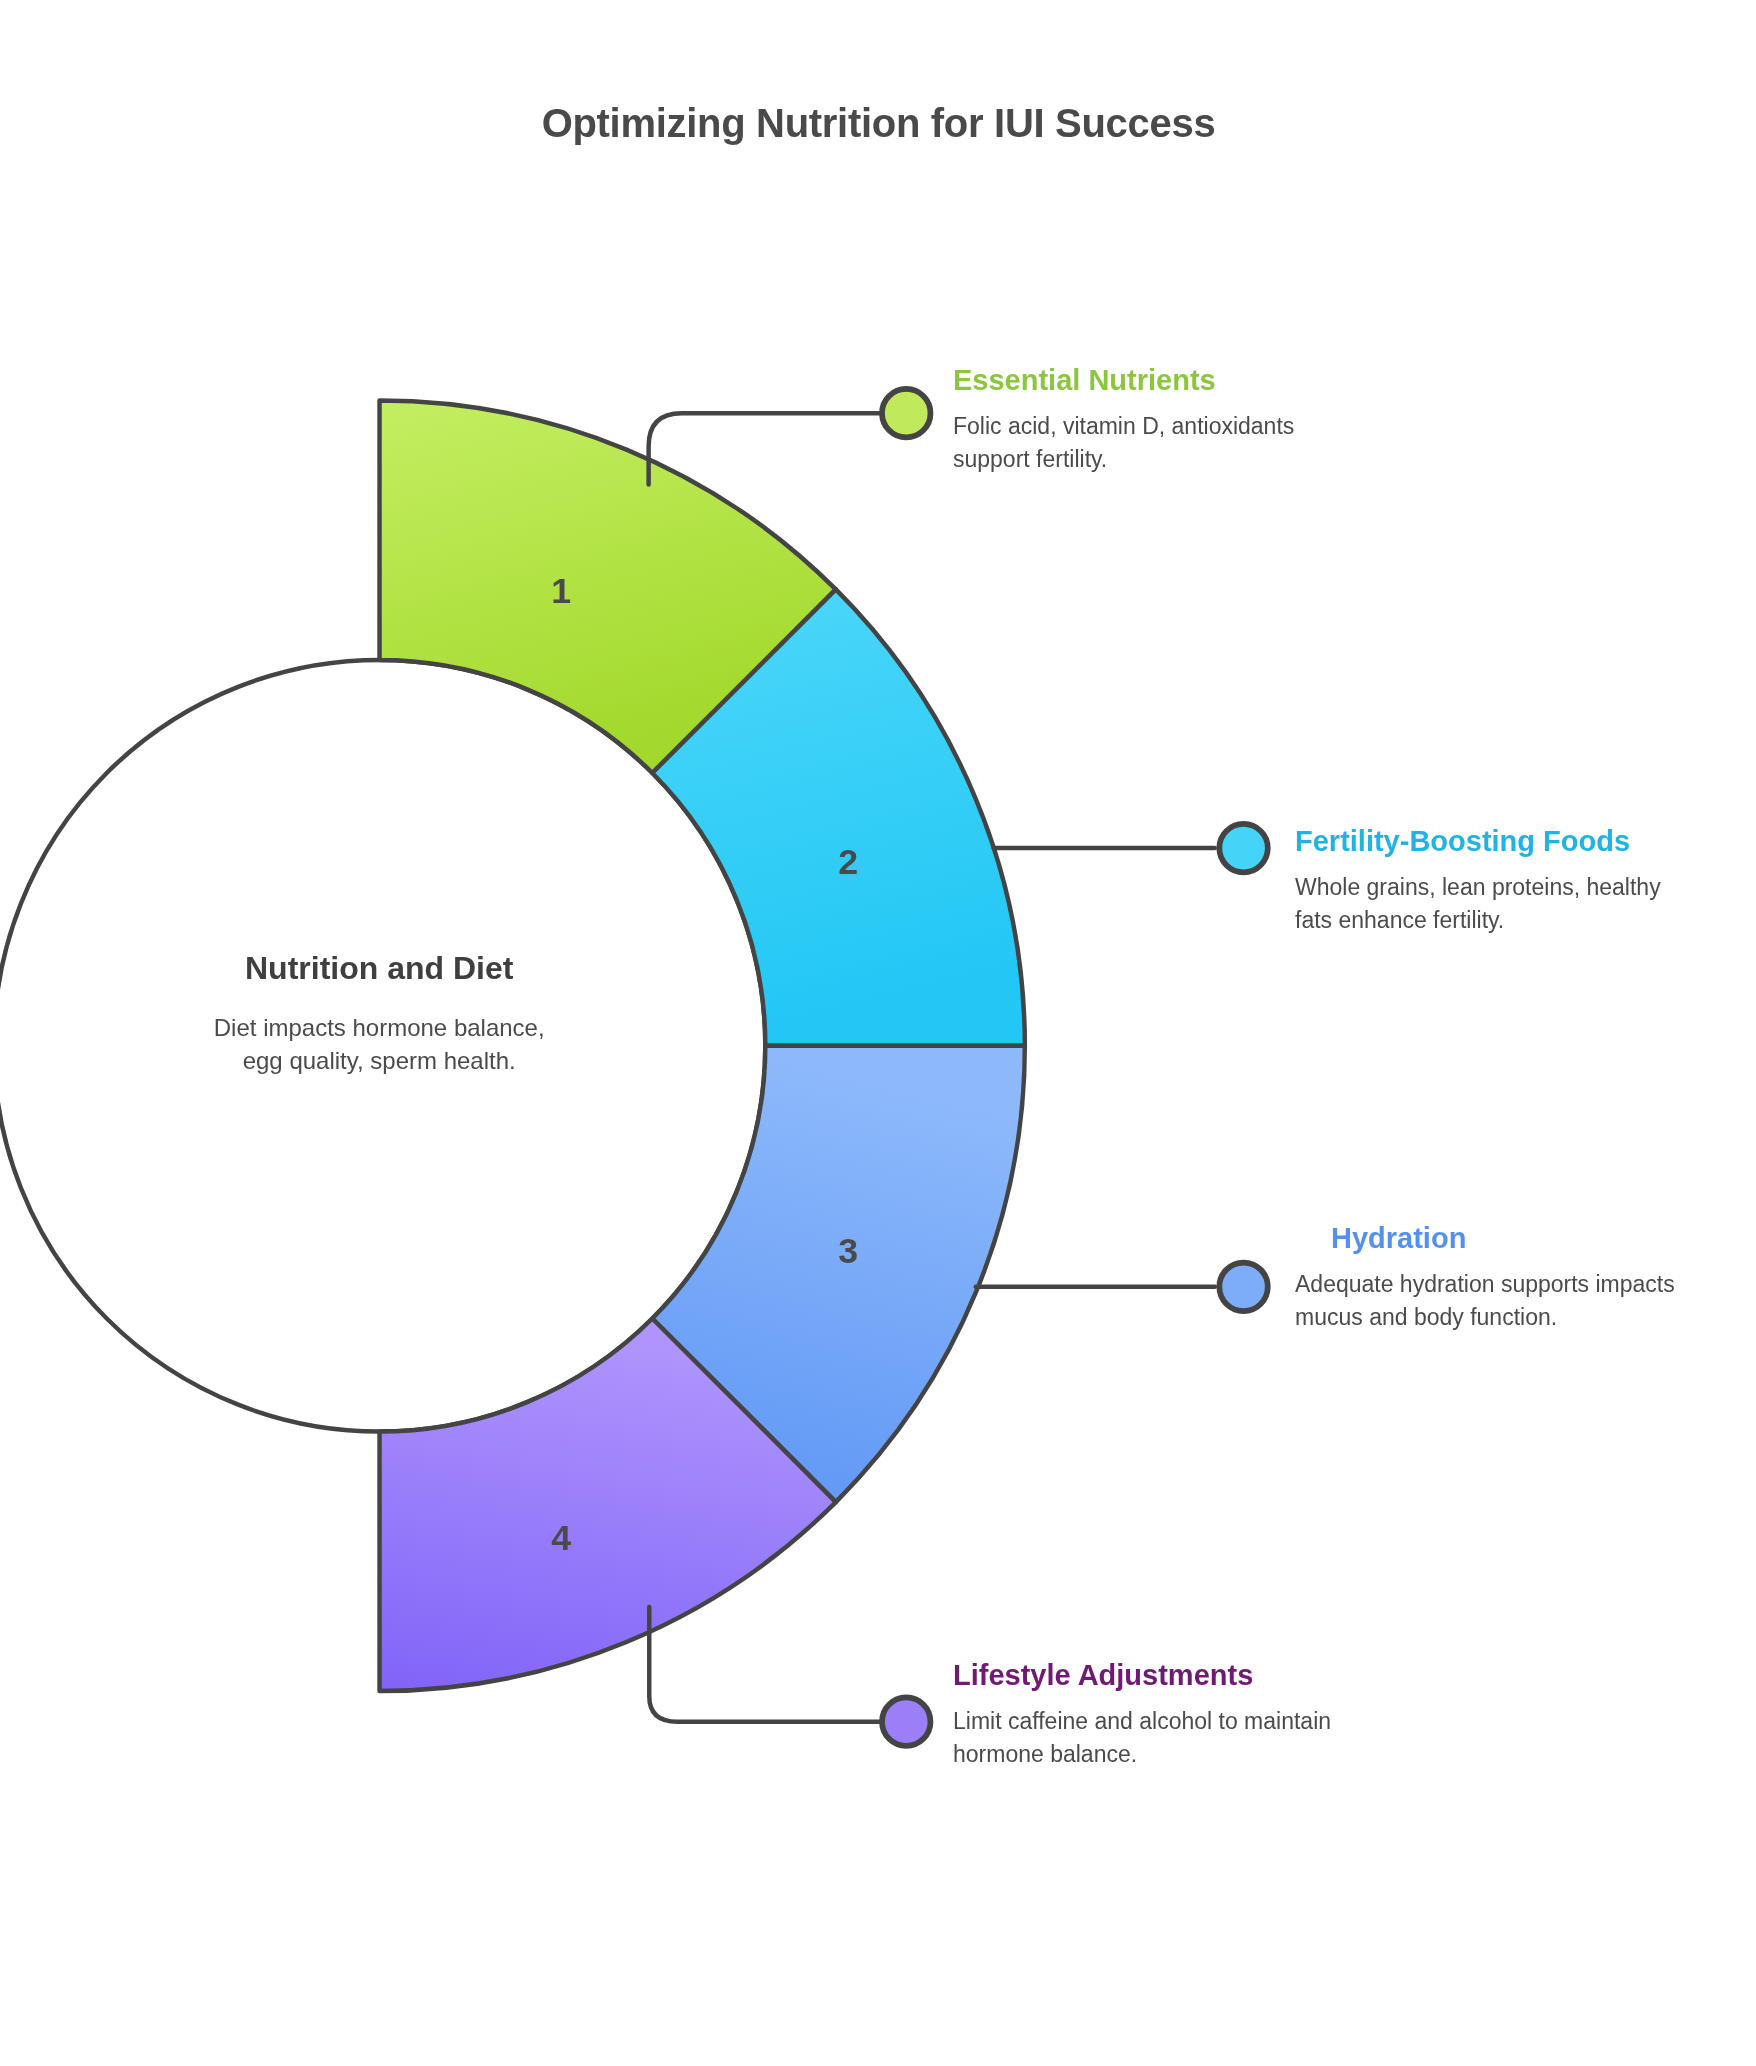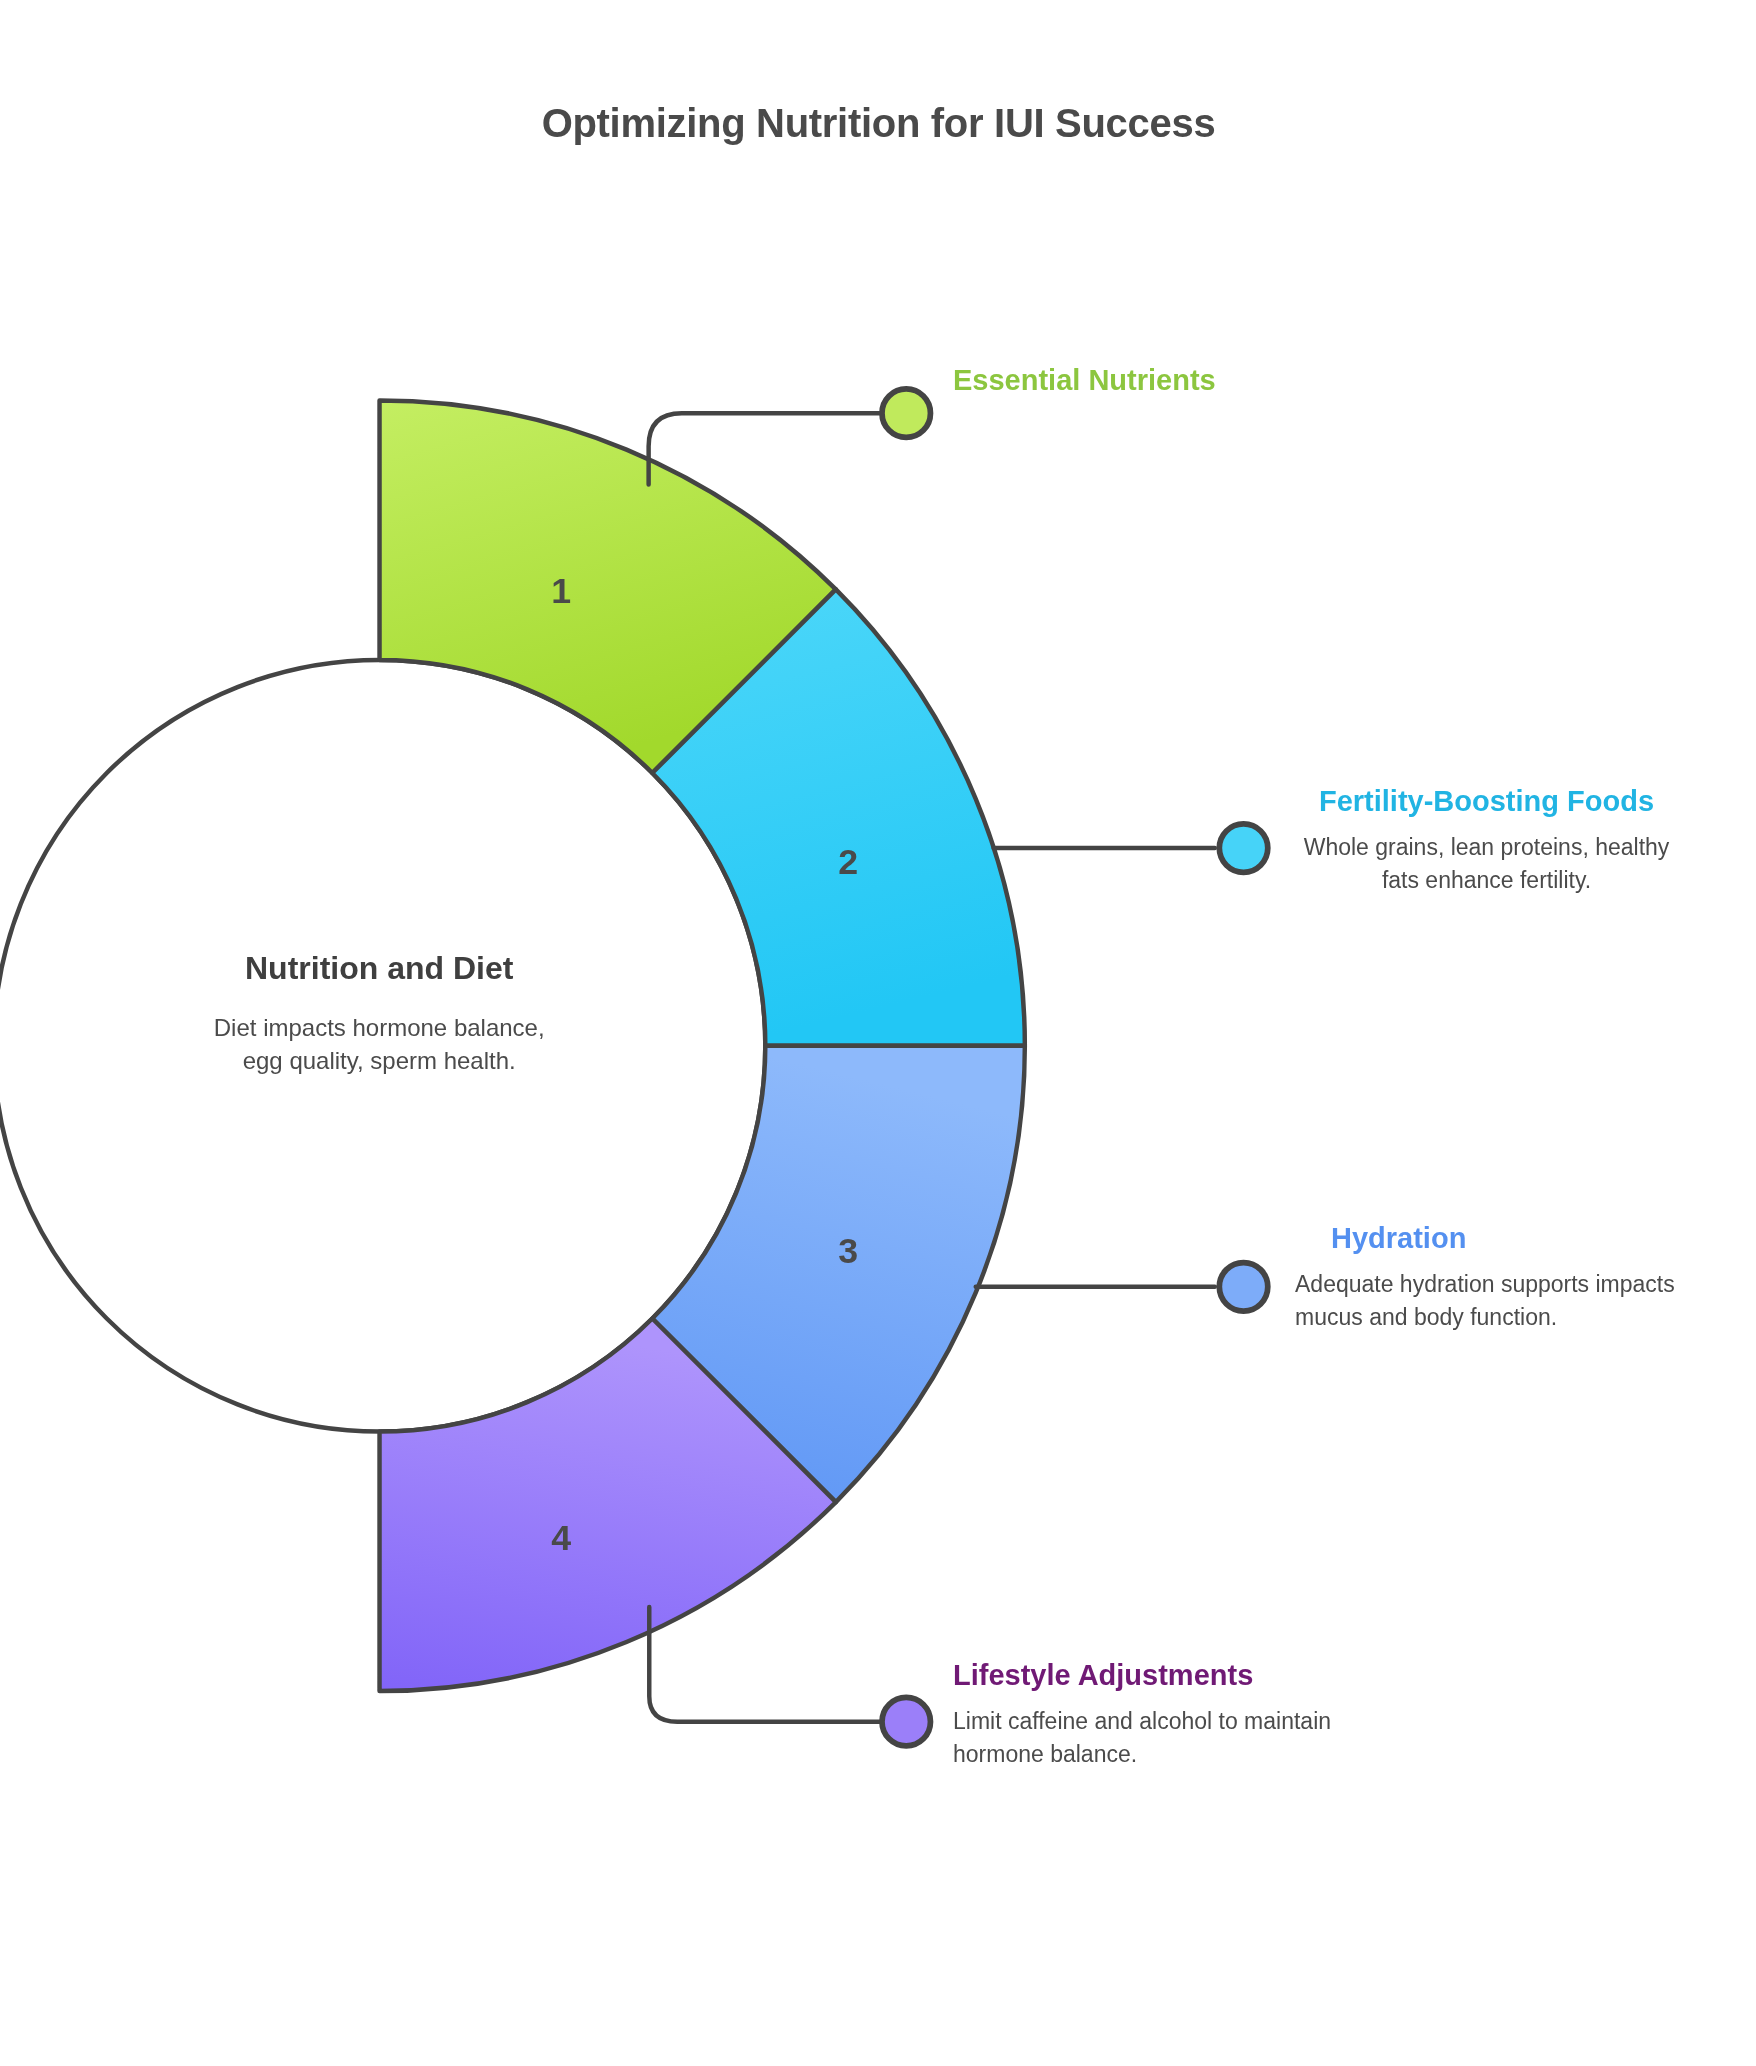--- a/index.html
+++ b/index.html
@@ -78,21 +78,21 @@
     margin: 0;
   }
   .legend-desc {
     font-size: 23px;
     line-height: 1.42;
     color: #4b4b4b;
     margin: 12.8px 0 0 0;
   }
 
   #legend-1 { left: 953px; top: 363px;  width: 383px; }
-  #legend-2 { left: 1295px; top: 784px; width: 383px; text-align: center; }
+  #legend-2 { left: 1295px; top: 824px; width: 383px; }
   #legend-3 { left: 1295px; top: 1221px; width: 383px; }
   #legend-4 { left: 953px; top: 1658px; width: 395px; }
 </style>
 </head>
 <body>
 
 <div id="page-title">Optimizing Nutrition for IUI Success</div>
 
 <svg id="diagram" viewBox="0 0 2755 3240">
 
@@ -158,20 +158,21 @@
   <circle cx="1421" cy="2700" r="38" fill="#9b7ff9" stroke="#444444" stroke-width="9"></circle>
 </svg>
 
 <div id="center-block">
   <div id="center-title">Nutrition and Diet</div>
   <div id="center-desc">Diet impacts hormone balance, egg quality, sperm health.</div>
 </div>
 
 <div class="legend" id="legend-1">
   <p class="legend-title" style="color:#8cc63f;">Essential Nutrients</p>
+  <p class="legend-desc">Folic acid, vitamin D, antioxidants support fertility.</p>
 </div>
 
 <div class="legend" id="legend-2">
   <p class="legend-title" style="color:#21b4e3;">Fertility-Boosting Foods</p>
   <p class="legend-desc">Whole grains, lean proteins, healthy fats enhance fertility.</p>
 </div>
 
 <div class="legend" id="legend-3">
   <p class="legend-title" style="color:#5490f0;margin-left:36px;">Hydration</p>
   <p class="legend-desc">Adequate hydration supports impacts mucus and body function.</p>

